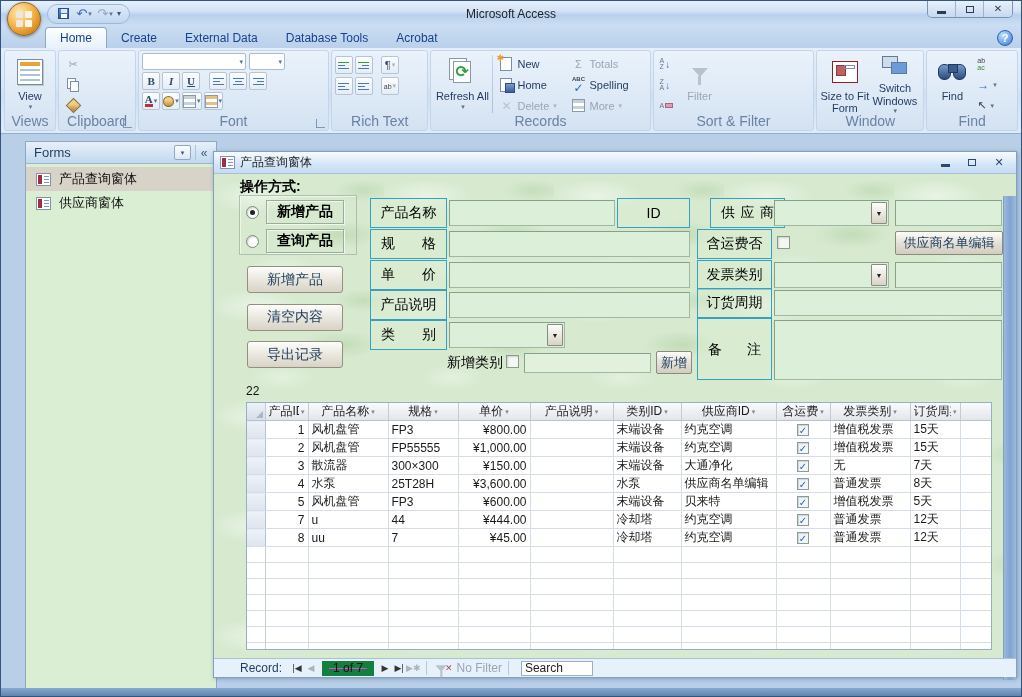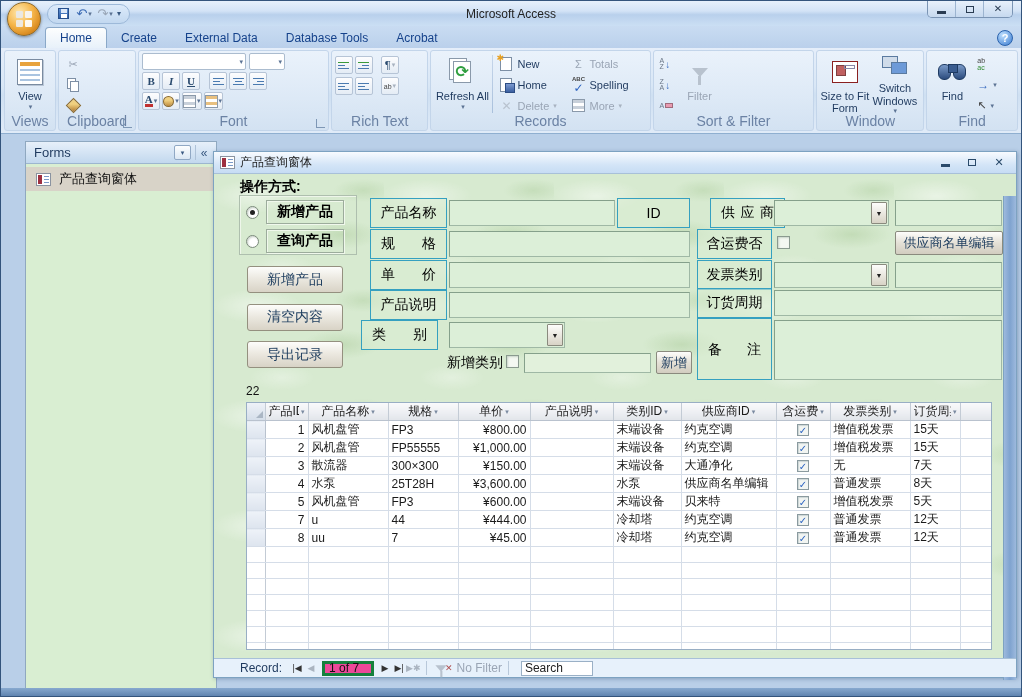--- a/index.html
+++ b/index.html
@@ -219,21 +219,21 @@
         border-left:7px solid transparent; border-bottom:7px solid #aab6c4; }
   .ds td.num { text-align:right; } .ds td.ctr { text-align:center; }
   .tchk { display:inline-block; width:12px; height:12px; background:#f2f5f2; border:1px solid #8a9a9f;
         box-shadow:inset 1px 1px 1px #cdd6d6; color:#2a62c0; font-size:10px; line-height:11px; font-weight:bold; }
 
   
   .recnav { position:absolute; left:0; right:0; bottom:0; height:19px; background:#e7f1fb;
         border-top:1px solid #a8c0d8; display:flex; align-items:center; font-size:12px; color:#1e395e; padding-left:26px; }
   .recnav .navb { width:14px; text-align:center; font-size:9px; color:#333; }
   .recnav .navb.dis { color:#aab4c0; }
-  .pos-box { width:52px; height:15px; background:#ec4899; border:3px solid #15803d; margin:0 4px;
+  .pos-box { width:52px; height:15px; background:#d946ef; border:7px solid #15803d; margin:0 4px;
         display:flex; align-items:center; padding-left:4px; font-size:12px; color:#111; }
   .rn-sep { width:1px; height:14px; background:#b8c8da; margin:0 6px; }
   .nofilter { display:flex; align-items:center; gap:4px; color:#9aa5b5; }
   .nofilter .funnel { border-top-color:#b8c2ce; transform:scale(.7); }
   .nofilter .fx { color:#b05050; font-size:9px; margin-left:-8px; }
   .searchbox { width:72px; height:15px; background:#fff; border:1px solid #9ab0c6; margin-left:6px;
         font-size:12px; color:#222; padding:0 3px; font-family:inherit; }
 
   .fscroll { position:absolute; right:0; top:22px; width:13px; height:484px;
         background:linear-gradient(90deg,#9db9dd,#7fa3cf 50%,#9db9dd); border-left:1px solid #7da2c1; }
@@ -577,20 +577,24 @@
           </span>
         <span class="sb-collapse">
             <span>«</span>
           </span>
       </div>
       <div class="sb-items" id="sb-items">
           <div class="sb-item sel">
             <span class="form-ic"></span>
             <span>产品查询窗体</span>
           </div>
+          <div class="sb-item">
+            <span class="form-ic"></span>
+            <span>供应商窗体</span>
+          </div>
         </div>
     </div>
 
     <div class="fwin">
       <div class="fwin-title">
         <span class="form-ic"></span>
         <span class="t">产品查询窗体</span>
         <span class="fwin-btn">
             <span class="minimize-glyph" style="background:#2a4a6a"></span>
           </span>
@@ -643,21 +647,21 @@
         <div class="ftx" style="left:560px;top:88px;width:115px;height:26px">
             <span class="combo-arrow">▼</span>
           </div>
         <div class="ftx" style="left:681px;top:88px;width:107px;height:26px"></div>
 
         <div class="fbl" style="left:156px;top:116px;width:77px;height:30px">产品说明</div>
         <div class="ftx" style="left:235px;top:118px;width:241px;height:26px"></div>
         <div class="fbl" style="left:483px;top:114px;width:75px;height:30px">订货周期</div>
         <div class="ftx" style="left:560px;top:116px;width:228px;height:26px"></div>
 
-        <div class="fbl spread" style="left:147px;top:146px;width:77px;height:30px">类别</div>
+        <div class="fbl spread" style="left:156px;top:146px;width:77px;height:30px">类别</div>
         <div class="ftx" style="left:235px;top:148px;width:116px;height:26px">
             <span class="combo-arrow">▼</span>
           </div>
         <div class="fbl spread" style="left:483px;top:144px;width:75px;height:62px;padding-top:22px">备注</div>
         <div class="ftx" style="left:560px;top:146px;width:228px;height:60px"></div>
 
         <span class="inline-lbl" style="left:233px;top:180px">新增类别</span>
         <span class="chk" style="left:292px;top:181px"></span>
         <div class="ftx" style="left:310px;top:179px;width:127px;height:20px;background:#e2f1dc"></div>
         <div class="smbtn" style="left:442px;top:177px;width:36px;height:23px">新增</div>

